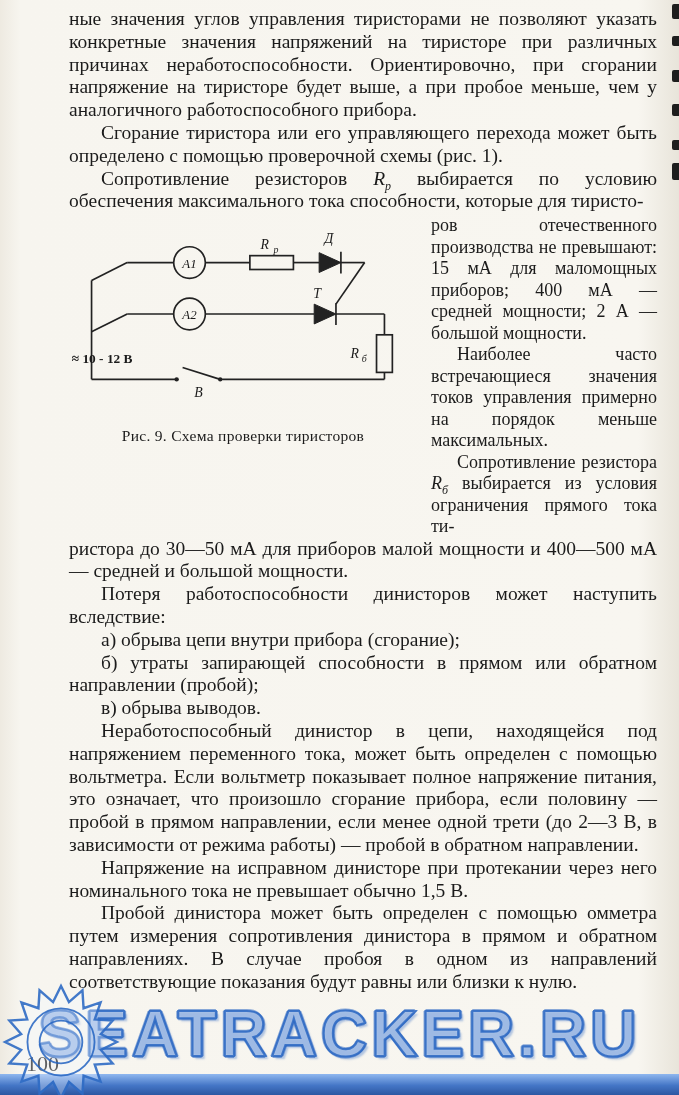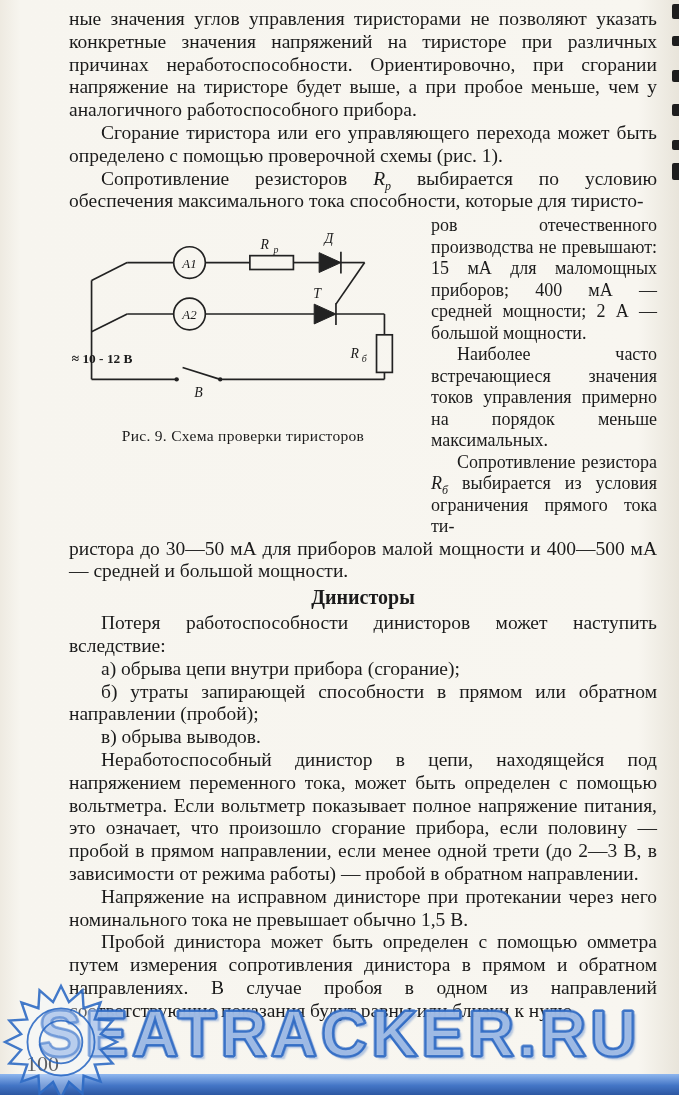--- a/index.html
+++ b/index.html
@@ -113,21 +113,20 @@
       <div class="sidecol">
         <p class="cont">ров отечественного производства не превышают: 15 мА для маломощных приборов; 400 мА — средней мощности; 2 А — большой мощности.</p>
         <p>Наиболее часто встречающиеся значения токов управления примерно на порядок меньше максимальных.</p>
         <p><span>Сопротивление резистора </span><i class="sym">R</i><sub class="ss">б</sub><span> выбирается из условия ограничения прямого тока ти-</span></p>
       </div>
 
     </div>
 
     <p class="cont">ристора до 30—50 мА для приборов малой мощности и 400—500 мА — средней и большой мощности.</p>
 
-    <h3 class="heading">Динисторы</h3>
 
     <p>Потеря работоспособности динисторов может наступить вследствие:</p>
     <p>а) обрыва цепи внутри прибора (сгорание);</p>
     <p>б) утраты запирающей способности в прямом или обратном направлении (пробой);</p>
     <p>в) обрыва выводов.</p>
     <p>Неработоспособный динистор в цепи, находящейся под напряжением переменного тока, может быть определен с помощью вольтметра. Если вольтметр показывает полное напряжение питания, это означает, что произошло сгорание прибора, если половину — пробой в прямом направлении, если менее одной трети (до 2—3 В, в зависимости от режима работы) — пробой в обратном направлении.</p>
     <p>Напряжение на исправном динисторе при протекании через него номинального тока не превышает обычно 1,5 В.</p>
     <p>Пробой динистора может быть определен с помощью омметра путем измерения сопротивления динистора в прямом и обратном направлениях. В случае пробоя в одном из направлений соответствующие показания будут равны или близки к нулю.</p>
 
   </div>

